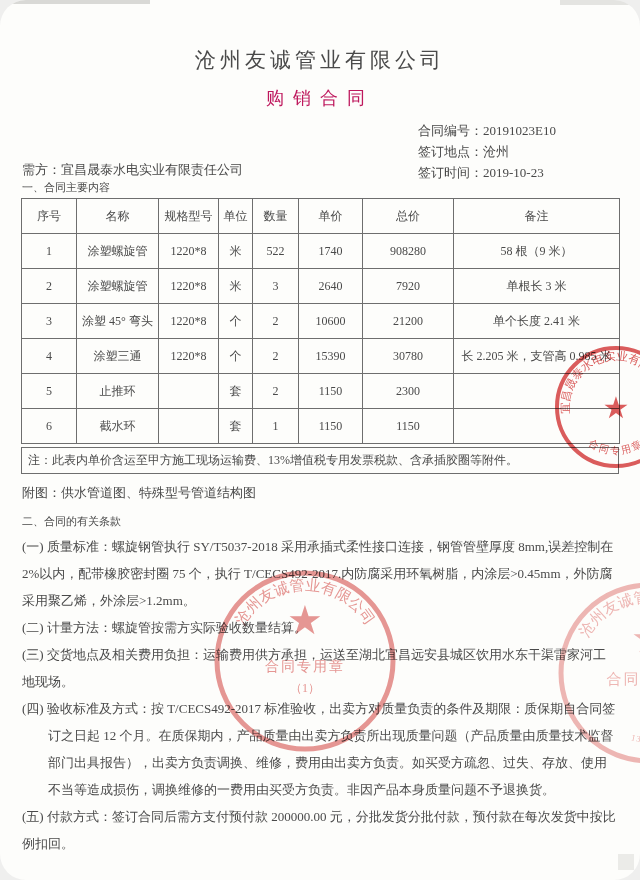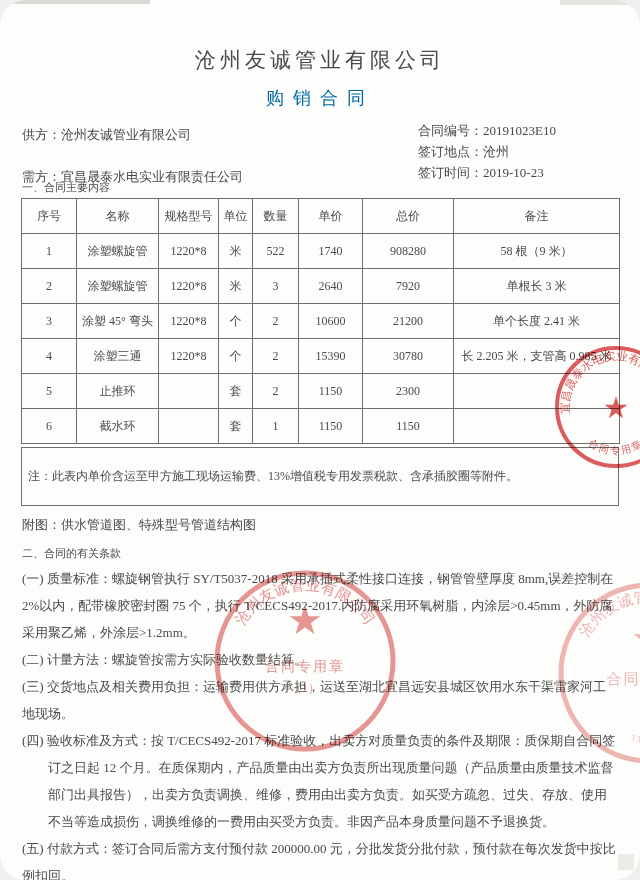--- a/index.html
+++ b/index.html
@@ -10,42 +10,42 @@
     font-family:"Liberation Serif","DejaVu Serif",serif;
     border-radius:26px;
   }
   
   .artifact { position:absolute; background:#d9d9d6; }
   .a-tl { left:0; top:0; width:150px; height:4px; }
   .a-tr { right:0; top:0; width:80px; height:5px; opacity:.7; }
   .a-br { right:6px; bottom:10px; width:16px; height:16px; opacity:.5; }
 
   .t1 { padding-top:46px; text-align:center; font-size:21px; letter-spacing:4px; color:#4a4a4a; }
-  .t2 { margin-top:12px; text-align:center; font-size:18px; letter-spacing:9px; color:#0369a1; }
+  .t2 { margin-top:12px; text-align:center; font-size:18px; letter-spacing:9px; color:#be185d; }
 
   .info { position:relative; margin:14px 22px 0 22px; height:54px; font-size:13px; }
   .info .supplier { position:absolute; left:0; top:2px; }
-  .info .buyer    { position:absolute; left:0; top:44px;font-family:Liberation Serif, serif; }
+  .info .buyer    { position:absolute; left:0; top:37px;font-family:Liberation Serif, serif; }
   .info .meta     { position:absolute; left:396px; top:-4px; line-height:21px; white-space:nowrap; }
 
   .sec-title { margin:2px 22px 3px 22px; font-size:11px; }
 
   table.goods {
     width:598px; margin:0 0 0 21px; border-collapse:collapse; table-layout:fixed;
     font-size:12px; color:#4a4a4a;
   }
   table.goods th, table.goods td {
     border:1px solid #6e6e6e; text-align:center; vertical-align:middle;
     padding:1px 3px; height:32px; font-weight:normal; overflow:hidden;
   }
   table.goods tr.total-row td { height:28px; }
 
   .note-box {
     box-sizing:border-box; width:598px; margin:3px 8px 0 21px;
-    border:1px solid #6e6e6e; font-size:12px; padding:20px 6px; color:#4a4a4a;
+    border:1px solid #6e6e6e; font-size:12px; padding:4px 6px; color:#4a4a4a;
   }
   .attach { margin:10px 22px 0 22px; font-size:13px;font-family:Liberation Mono, monospace; }
   .sec2   { margin:12px 22px 0 22px; font-size:11px; }
   .clauses { margin:4px 22px 0 22px; font-size:13px; line-height:27px; color:#4a4a4a; }
   .clauses p { margin:0; }
   .hang { padding-left:26px; text-indent:-26px; }
 
   
   .stamp { position:absolute; mix-blend-mode:multiply; pointer-events:none; }
   #stampA { left:551px; top:342px; opacity:.92; }
@@ -58,21 +58,20 @@
 
 <div class="page">
   <div class="artifact a-tl"></div>
   <div class="artifact a-tr"></div>
   <div class="artifact a-br"></div>
 
   <div class="t1">沧州友诚管业有限公司</div>
   <div class="t2">购销合同</div>
 
   <div class="info">
-    <div class="supplier"><span>供方：</span><span>沧州友诚管业有限公司</span></div>
     <div class="buyer"><span>需方：</span><span>宜昌晟泰水电实业有限责任公司</span></div>
     <div class="meta">
       <div><span>合同编号：</span><span>20191023E10</span></div>
       <div><span>签订地点：</span><span>沧州</span></div>
       <div><span>签订时间：</span><span>2019-10-23</span></div>
     </div>
   </div>
 
   <div class="sec-title">一、合同主要内容</div>
 

